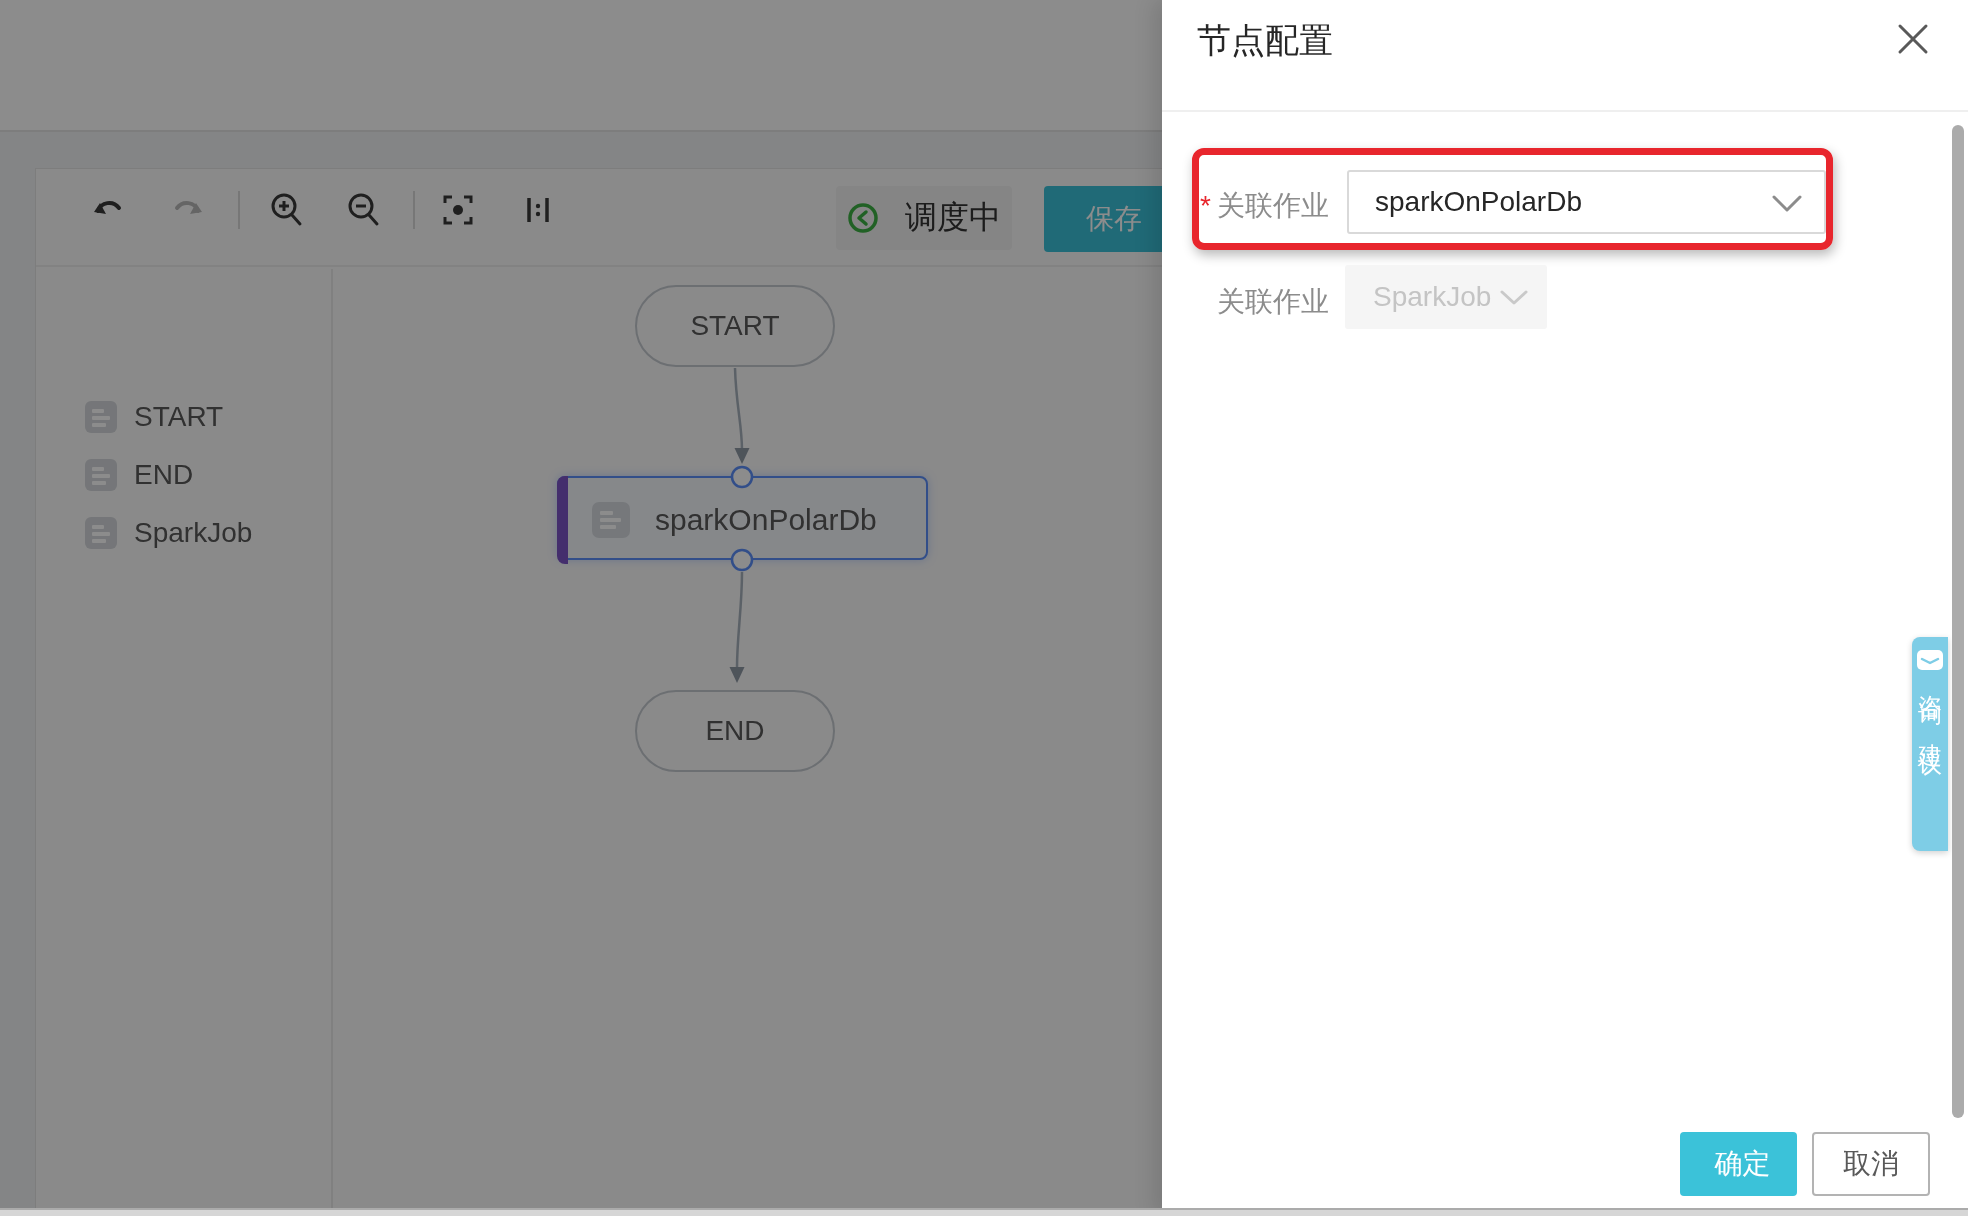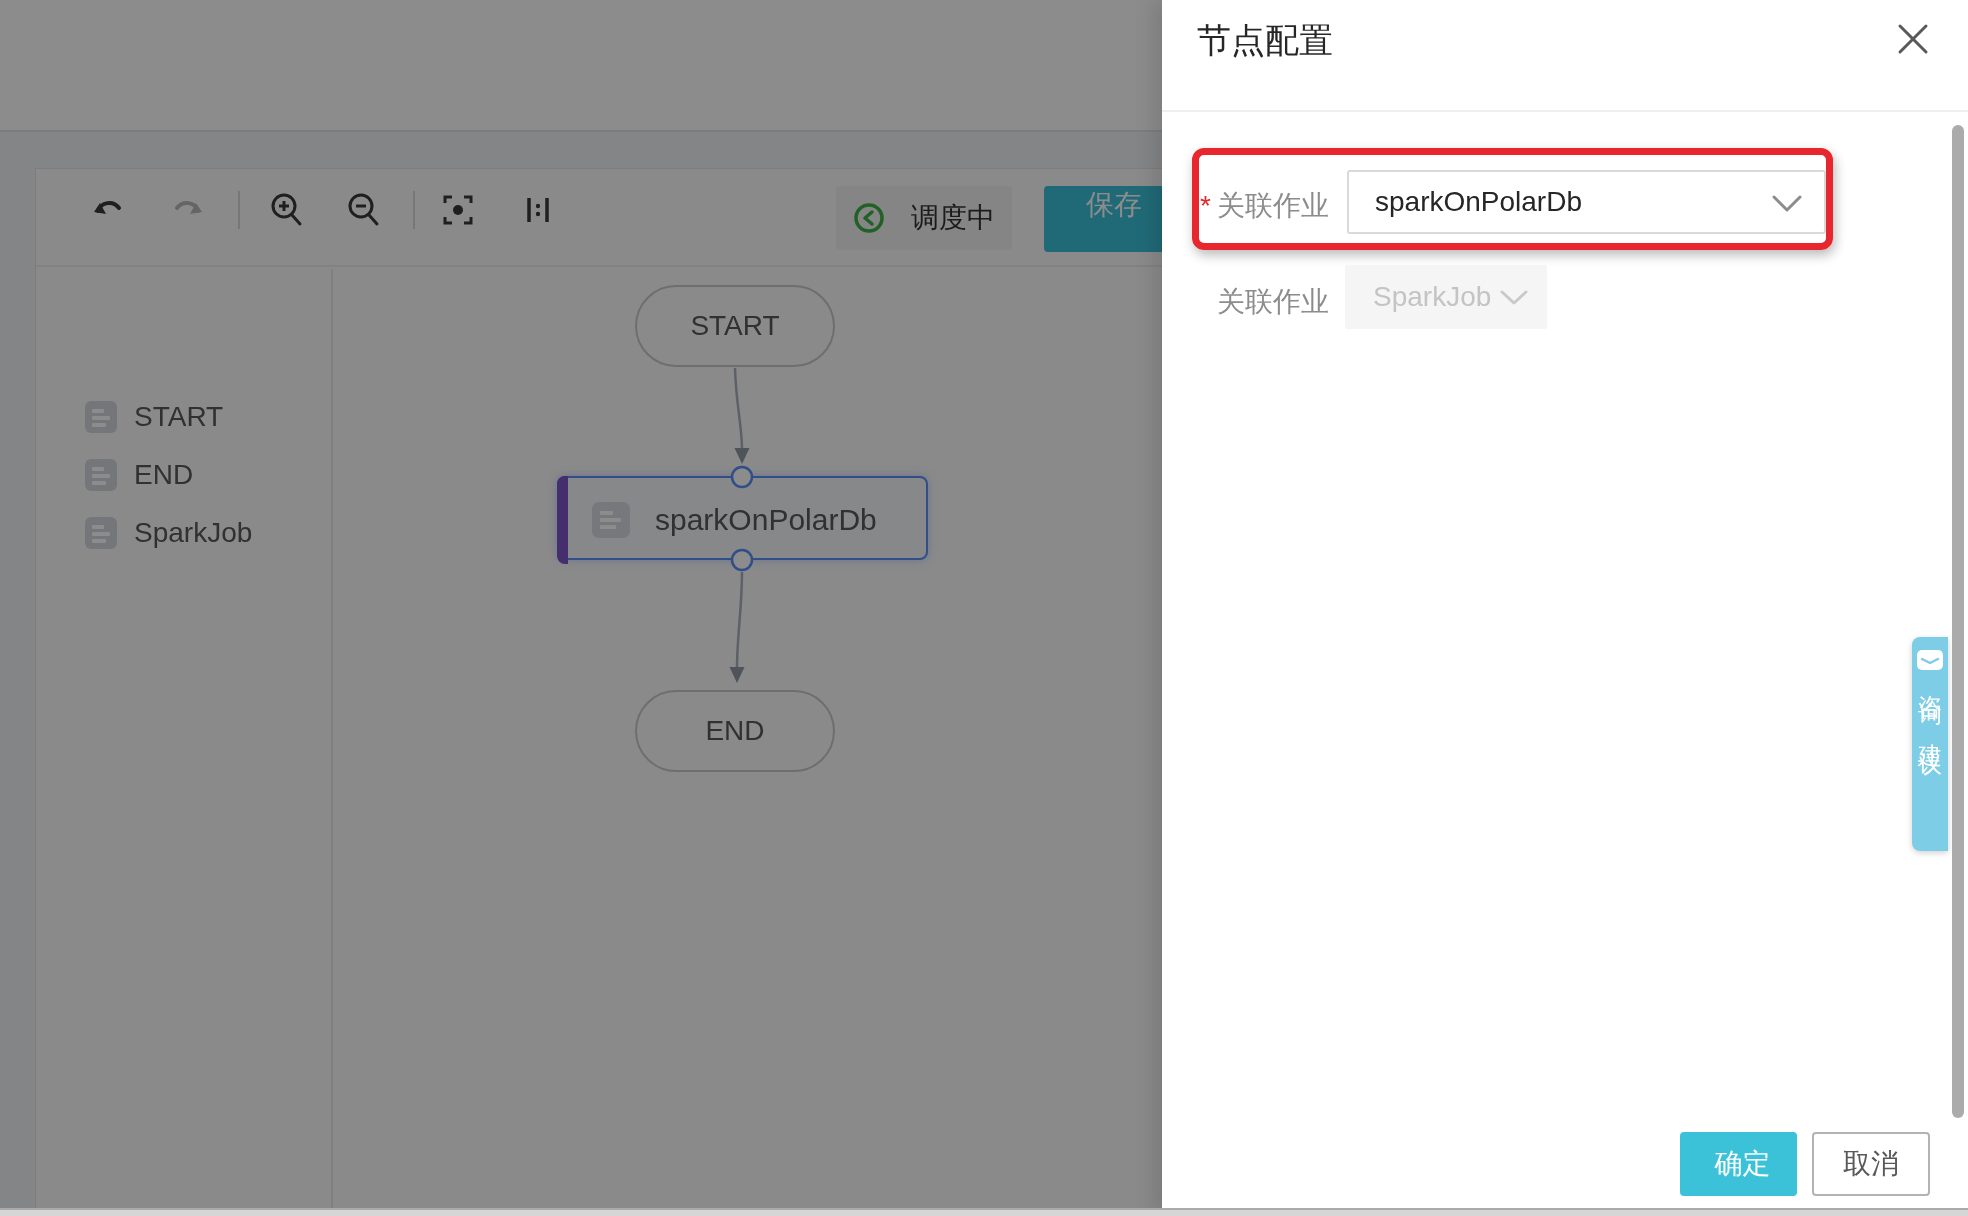--- a/index.html
+++ b/index.html
@@ -10,23 +10,23 @@
 
   
   .app-header { left:0; top:0; width:1968px; height:132px; background:#ffffff; border-bottom:2px solid #e4e4e4; }
   .canvas-card { left:35px; top:168px; width:1933px; height:1044px; background:#fbfbfc; border:1px solid #e4e4e4; border-right:none; }
 
   .gtoolbar { position:absolute; left:0; top:0; width:100%; height:98px; background:#fcfcfc; border-bottom:2px solid #ededed; }
   .tbtn { position:absolute; top:19px; width:44px; height:44px; display:flex; align-items:center; justify-content:center; cursor:pointer; }
   .tdivider { position:absolute; top:22px; width:2px; height:38px; background:#d9d9d9; }
 
   .status-badge { position:absolute; left:800px; top:17px; width:176px; height:64px; background:#f2f2f2; border-radius:4px;
-                  display:flex; align-items:center; justify-content:center; gap:26px; font-size:28px; color:#333; cursor:pointer; }
+                  display:flex; align-items:center; justify-content:center; gap:26px; font-size:32px; color:#333; cursor:pointer; }
   .save-btn { position:absolute; left:1008px; top:17px; width:140px; height:66px; background:#3BC2D9; border-radius:4px;
-              color:#fff; font-size:28px; display:flex; justify-content:center; cursor:pointer; }
+              color:#fff; font-size:28px; display:flex; align-items:center; justify-content:center; cursor:pointer; }
 
   .palette { position:absolute; left:0; top:100px; width:297px; height:944px; background:#fcfcfc; border-right:2px solid #e9e9e9; }
   .pal-item { position:absolute; left:0; width:100%; height:48px; display:flex; align-items:center; gap:17px; padding-left:49px;
               font-size:28px; color:#595959; cursor:grab; }
 
   .node { position:absolute; display:flex; align-items:center; justify-content:center;
           font-size:28px; color:#595959; background:#fbfbfc; }
   .node.stadium { width:200px; height:82px; border:2px solid #c5cad0; border-radius:41px; }
   .node-start { left:635px; top:285px; }
   .node-end   { left:635px; top:690px; }

